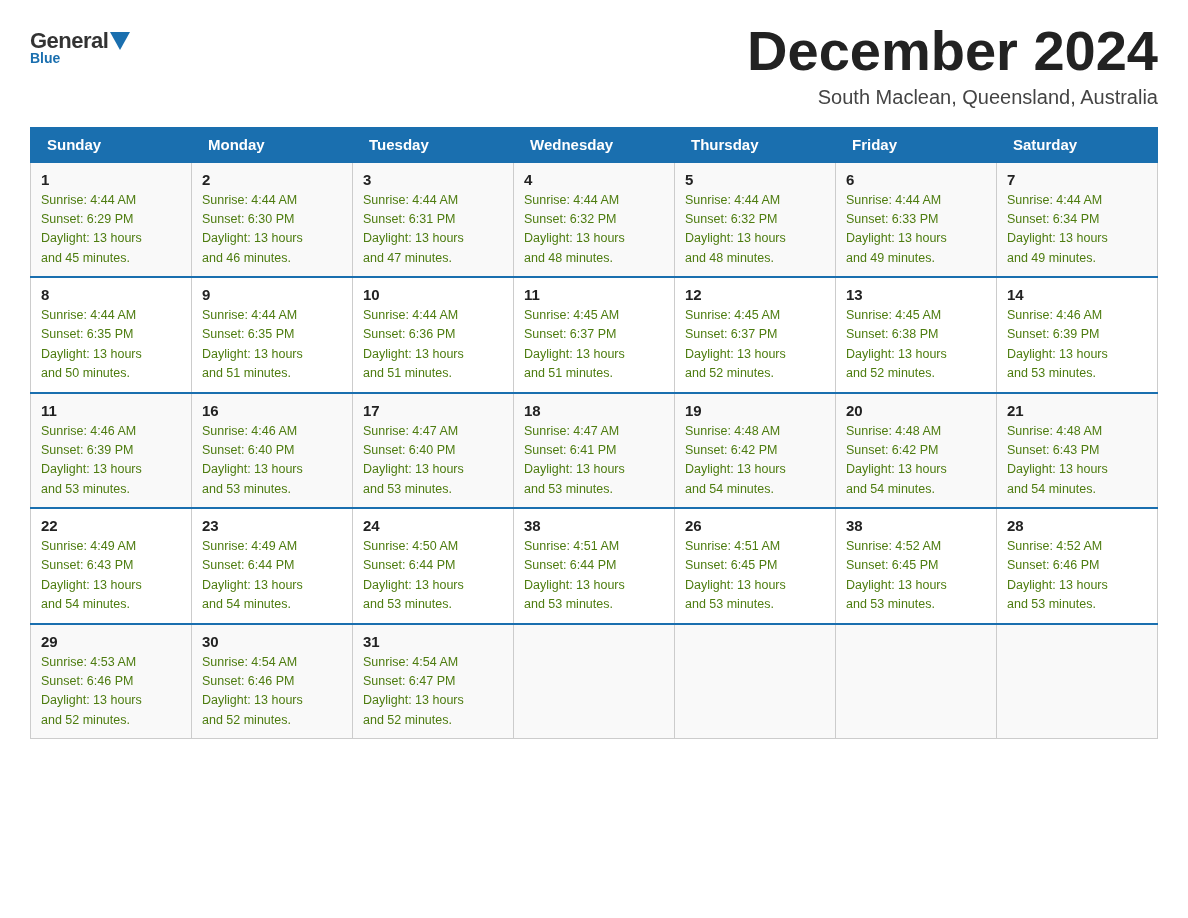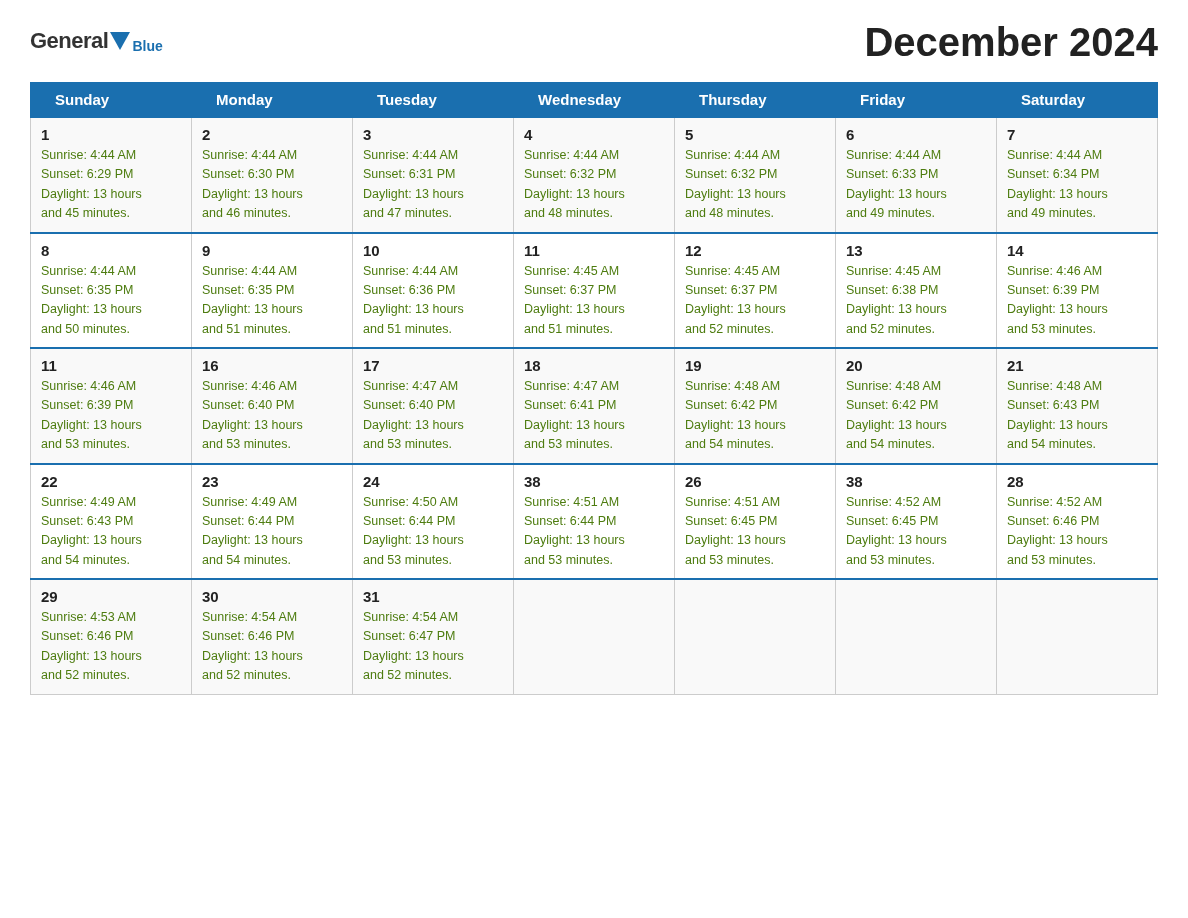--- a/index.html
+++ b/index.html
@@ -11,22 +11,22 @@
       padding: 20px 30px;
     }
     .header {
       display: flex;
       justify-content: space-between;
       align-items: flex-start;
       margin-bottom: 18px;
     }
     .logo {
       display: flex;
-      flex-direction: row;
-      align-items: flex-end;
+      flex-direction: column;
+      align-items: flex-start;
       margin-top: 8px;
     }
     .logo-text {
       display: flex;
       align-items: center;
       font-size: 22px;
       font-weight: bold;
       color: #333;
       letter-spacing: -0.5px;
     }
@@ -42,41 +42,41 @@
     .logo-line2 {
       font-size: 14px;
       font-weight: bold;
       color: #1a6faf;
       margin-top: -4px;
     }
     .title-block {
       text-align: right;
     }
     .month-year {
-      font-size: 40px;
+      font-size: 56px;
       font-weight: bold;
       color: #222;
       line-height: 1.1;
     }
     .location {
       font-size: 20px;
       color: #444;
       margin-top: 4px;
     }
     table {
       width: 100%;
       border-collapse: collapse;
       table-layout: fixed;
     }
     thead tr th {
       background-color: #1a6faf;
       color: #fff;
       font-size: 15px;
       font-weight: 600;
-      padding: 8px 24px;
+      padding: 8px 16px;
       text-align: left;
       border: 1px solid #1a6faf;
     }
     tbody tr td {
       vertical-align: top;
       padding: 8px 10px;
       font-size: 13px;
       color: #222;
       border: 1px solid #ccc;
       border-top: 2px solid #1a6faf;
@@ -113,20 +113,21 @@
 <div class="header">
   <div class="logo">
     <div class="logo-text">
       <span class="logo-general">General</span>
       <span class="logo-triangle"></span>
     </div>
     <div class="logo-line2">Blue</div>
   </div>
   <div class="title-block">
     <div class="month-year">December 2024</div>
+    <div class="location">South Maclean, Queensland, Australia</div>
   </div>
 </div>
 
 <table>
   <thead>
     <tr>
     <th>Sunday</th>
         <th>Monday</th>
         <th>Tuesday</th>
         <th>Wednesday</th>

